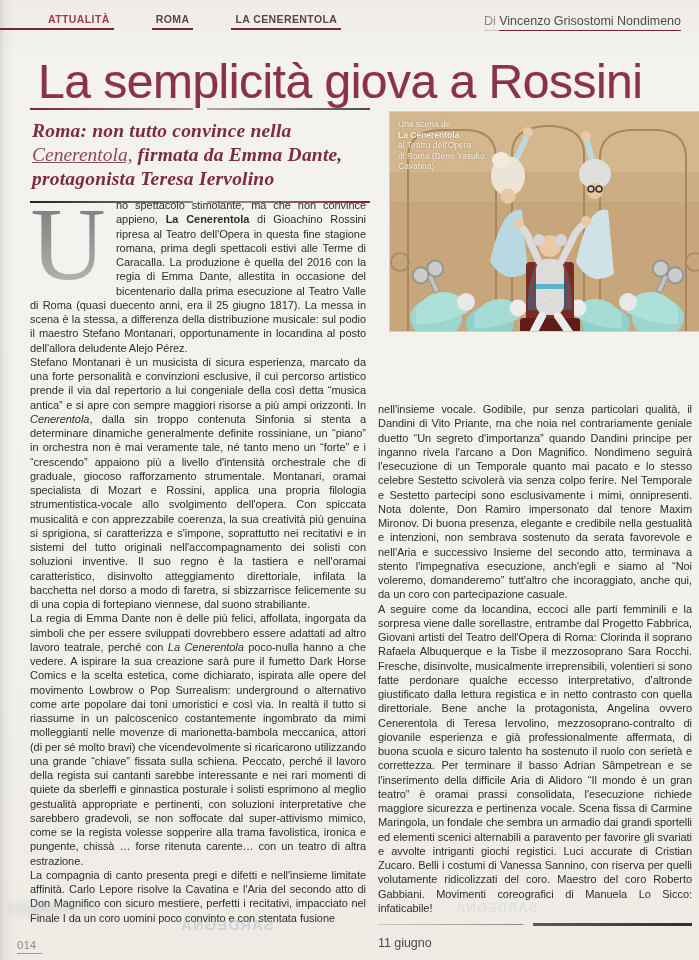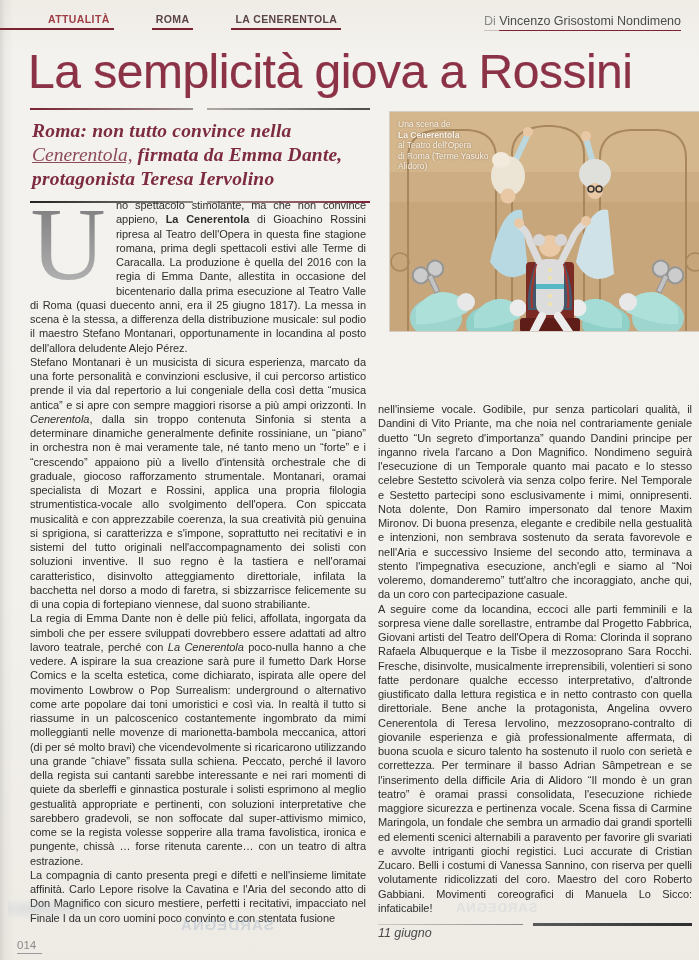--- a/index.html
+++ b/index.html
@@ -54,21 +54,21 @@
   .col-right{left:378px;top:402px;width:314px;}
   .dropcap{float:left;width:76px;height:86px;margin:3px 10px 0 0;
     font-family:"Liberation Serif", serif;font-size:104px;line-height:86px;
     text-align:center;
     background:linear-gradient(180deg,#7d7d7d,#b4b4b4);
     -webkit-background-clip:text;background-clip:text;color:transparent;}
   
   .endrule{display:flex;gap:10px;align-items:center;margin-top:8px;}
   .endrule .thin{flex:1;height:1px;background:linear-gradient(90deg,#cfc9c3,#8a8a8a);}
   .endrule .thick{flex:1.1;height:3px;background:linear-gradient(90deg,#5a5a5a,#2e2e2e);}
-  .date{font-style:italic;font-size:12.5px;color:#4a4a4a;}
+  .date{font-size:12.5px;color:#4a4a4a;margin-top:10px;}
   
   .pagenum{position:absolute;left:17px;bottom:6px;font-size:11.5px;color:#8a8a8a;
     border-bottom:1px solid #9a9a9a;padding:0 6px 2px 0;}
   .ghost{position:absolute;transform:scaleX(-1);font-weight:bold;
     color:rgba(137,162,188,.30);filter:blur(.5px);letter-spacing:1px;}
   .ghost1{left:180px;top:916px;font-size:15px;}
   .ghost2{left:455px;top:900px;font-size:13px;color:rgba(150,170,195,.16);}
   .smudge{position:absolute;left:8px;top:898px;width:110px;height:22px;
     background:radial-gradient(ellipse at 30% 50%, rgba(150,170,190,.22), rgba(150,170,190,0) 70%);}
 </style>
@@ -79,21 +79,21 @@
   <div class="cats">
       <span class="cat lead">ATTUALITÀ</span>
       <span class="cat">ROMA</span>
       <span class="cat">LA CENERENTOLA</span>
     </div>
   <div class="byline">
     <span class="di">Di </span><span class="name">Vincenzo Grisostomi Nondimeno</span>
   </div>
 </div>
 
-<h1 class="headline" style="margin:0;">La semplicità giova a Rossini</h1>
+<h1 class="headline" style="margin:10px;">La semplicità giova a Rossini</h1>
 
 <div class="standfirst">
   <div class="rule top">
       <div class="seg a"></div>
       <div class="seg b"></div>
     </div>
   <div class="txt"><span class="strong">Roma: non tutto convince nella </span><span class="lite">Cenerentola,</span><span class="strong"> firmata da Emma Dante, protagonista Teresa Iervolino</span></div>
   <div class="rule bot">
       <div class="seg a"></div>
       <div class="seg b"></div>
@@ -214,22 +214,22 @@
       <path d="M140 232 l8 5 M136 240 l8 5" stroke="#4f7fb5" stroke-width="1.5"></path>
       <path d="M184 230 l-8 5 M188 238 l-8 5" stroke="#4f7fb5" stroke-width="1.5"></path>
       <ellipse cx="128" cy="250" rx="9" ry="4.5" fill="#c0392e"></ellipse>
       <ellipse cx="196" cy="246" rx="9" ry="4.5" fill="#c0392e"></ellipse>
     </g>
   </svg>
   <div class="caption">
       <div>Una scena de</div>
       <div class="bold">La Cenerentola</div>
       <div>al Teatro dell'Opera</div>
-      <div>di Roma (Terme Yasuko</div>
-      <div>Alidoro)</div>
+      <div>di Roma (Bene Yasuko</div>
+      <div>Cavatina)</div>
     </div>
 </div>
 
 <div class="col col-left">
   <div class="dropcap">U</div>
   <div>
       <p><span>no spettacolo stimolante, ma che non convince appieno, </span><span class="b">La Cenerentola</span><span> di Gioachino Rossini ripresa al Teatro dell'Opera in questa fine stagione romana, prima degli spettacoli estivi alle Terme di Caracalla. La produzione è quella del 2016 con la regia di Emma Dante, allestita in occasione del bicentenario dalla prima esecuzione al Teatro Valle di Roma (quasi duecento anni, era il 25 giugno 1817). La messa in scena è la stessa, a differenza della distribuzione musicale: sul podio il maestro Stefano Montanari, opportunamente in locandina al posto dell'allora deludente Alejo Pérez.</span></p>
       <p><span>Stefano Montanari è un musicista di sicura esperienza, marcato da una forte personalità e convinzioni esclusive, il cui percorso artistico prende il via dal repertorio a lui congeniale della così detta “musica antica” e si apre con sempre maggiori risorse a più ampi orizzonti. In </span><span class="i">Cenerentola</span><span>, dalla sin troppo contenuta Sinfonia si stenta a determinare dinamiche generalmente definite rossiniane, un “piano” in orchestra non è mai veramente tale, né tanto meno un “forte” e i “crescendo” appaiono più a livello d'intensità orchestrale che di graduale, giocoso rafforzamento strumentale. Montanari, oramai specialista di Mozart e Rossini, applica una propria filologia strumentistica-vocale allo svolgimento dell'opera. Con spiccata musicalità e con apprezzabile coerenza, la sua creatività più genuina si sprigiona, si caratterizza e s'impone, soprattutto nei recitativi e in sistemi del tutto originali nell'accompagnamento dei solisti con soluzioni inventive. Il suo regno è la tastiera e nell'oramai caratteristico, disinvolto atteggiamento direttoriale, infilata la bacchetta nel dorso a modo di faretra, si sbizzarrisce felicemente su di una copia di fortepiano viennese, dal suono strabiliante.</span></p>
       <p><span>La regia di Emma Dante non è delle più felici, affollata, ingorgata da simboli che per essere sviluppati dovrebbero essere adattati ad altro lavoro teatrale, perché con </span><span class="i">La Cenerentola</span><span> poco-nulla hanno a che vedere. A ispirare la sua creazione sarà pure il fumetto Dark Horse Comics e la scelta estetica, come dichiarato, ispirata alle opere del movimento Lowbrow o Pop Surrealism: underground o alternativo come arte popolare dai toni umoristici e così via. In realtà il tutto si riassume in un palcoscenico costantemente ingombrato da mimi molleggianti nelle movenze di marionetta-bambola meccanica, attori (di per sé molto bravi) che vicendevolmente si ricaricarono utilizzando una grande “chiave” fissata sulla schiena. Peccato, perché il lavoro della regista sui cantanti sarebbe interessante e nei rari momenti di quiete da sberleffi e ginnastica posturale i solisti esprimono al meglio gestualità appropriate e pertinenti, con soluzioni interpretative che sarebbero gradevoli, se non soffocate dal super-attivismo mimico, come se la regista volesse sopperire alla trama favolistica, ironica e pungente, chissà … forse ritenuta carente… con un teatro di altra estrazione.</span></p>
       <p><span>La compagnia di canto presenta pregi e difetti e nell'insieme limitate affinità. Carlo Lepore risolve la Cavatina e l'Aria del secondo atto di Don Magnifico con sicuro mestiere, perfetti i recitativi, impacciato nel Finale I da un coro uomini poco convinto e con stentata fusione</span></p>

